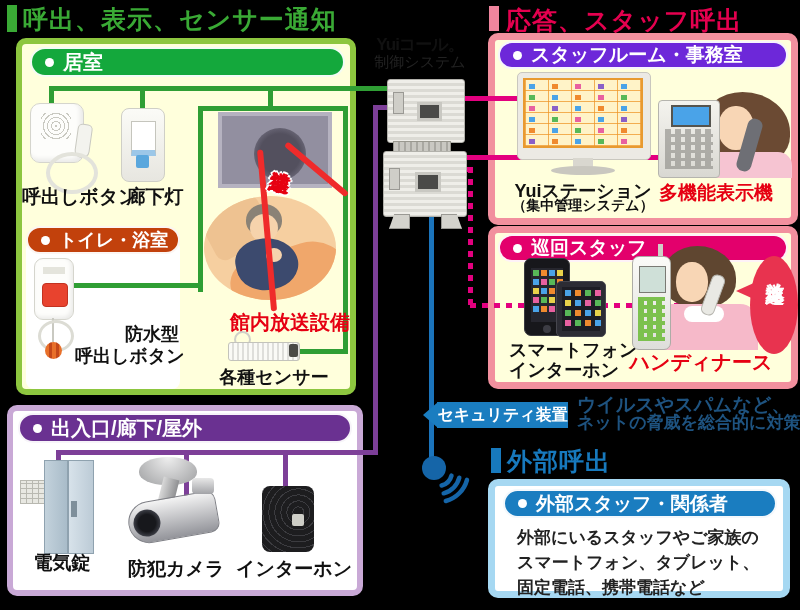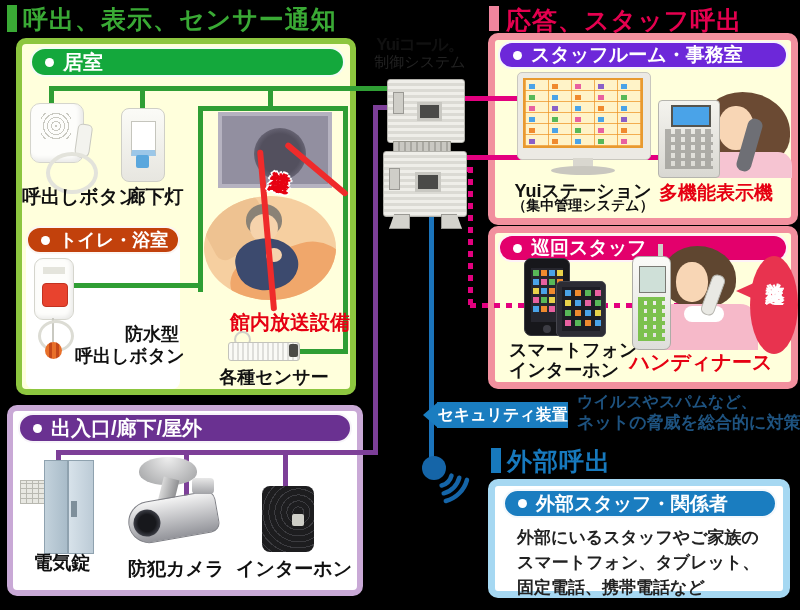--- a/index.html
+++ b/index.html
@@ -227,21 +227,21 @@
     <div class="abs" style="left:5px;top:40px;width:27px;height:44px;background-image:repeating-linear-gradient(0deg,#7cc14e 0 4px,transparent 4px 8px),repeating-linear-gradient(90deg,#7cc14e 0 6px,transparent 6px 9px);"></div>
   </div>
 
   <div class="abs device" style="left:750px;top:256px;width:48px;height:98px;background:#e8334f;border-radius:50%;"></div>
   <div class="abs device" style="left:736px;top:282px;width:0;height:0;border-top:9px solid transparent;border-bottom:9px solid transparent;border-right:20px solid #e8334f;"></div>
   <div class="abs vtext" style="left:762px;top:268px;height:78px;font-size:19px;font-weight:bold;color:#fff;letter-spacing:1px;">放送連絡</div>
   <div class="lbl lbl-red" style="left:622px;top:349px;width:158px;font-size:20px;">ハンディナース</div>
 
   <div class="abs" style="left:423px;top:402px;width:0;height:0;border-top:13px solid transparent;border-bottom:13px solid transparent;border-right:15px solid #1a7dc0;"></div>
   <div class="abs" style="left:437px;top:402px;width:131px;height:26px;background:#1a7dc0;color:#fff;font-weight:bold;font-size:16px;display:flex;align-items:center;justify-content:center;white-space:nowrap;">セキュリティ装置</div>
-  <div class="abs" style="left:577px;top:392px;font-size:16px;font-weight:bold;color:#1e5380;white-space:nowrap;">ウイルスやスパムなど、</div>
+  <div class="abs" style="left:577px;top:392px;font-size:19px;font-weight:bold;color:#1e5380;white-space:nowrap;">ウイルスやスパムなど、</div>
   <div class="abs" style="left:577px;top:411px;font-size:17px;font-weight:bold;color:#1e5380;white-space:nowrap;">ネットの脅威を総合的に対策</div>
 
   <div class="abs" style="left:422px;top:456px;width:24px;height:24px;border-radius:50%;background:#1565a8;"></div>
   <svg class="abs" style="left:432px;top:466px;" width="44" height="44" viewBox="0 0 44 44">
     <path d="M 18.5 8.6 A 14 14 0 0 1 8.6 18.5" fill="none" stroke="#1565a8" stroke-width="4.5" stroke-linecap="round" transform="translate(1,1)"></path>
     <path d="M 26.3 10.7 A 22 22 0 0 1 10.7 26.3" fill="none" stroke="#1565a8" stroke-width="4.5" stroke-linecap="round" transform="translate(1,1)"></path>
     <path d="M 34 12.8 A 30 30 0 0 1 12.8 34" fill="none" stroke="#1565a8" stroke-width="4.5" stroke-linecap="round" transform="translate(1,1)"></path>
   </svg>
 
   <div class="abs" style="left:491px;top:448px;width:10px;height:25px;background:#1779bd;"></div>

